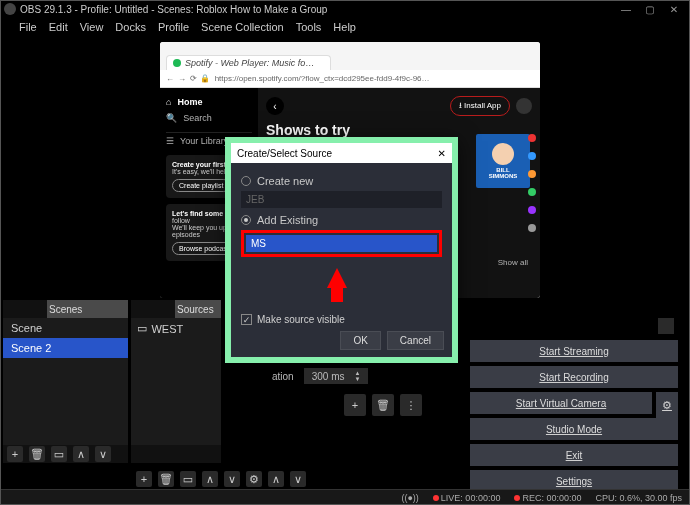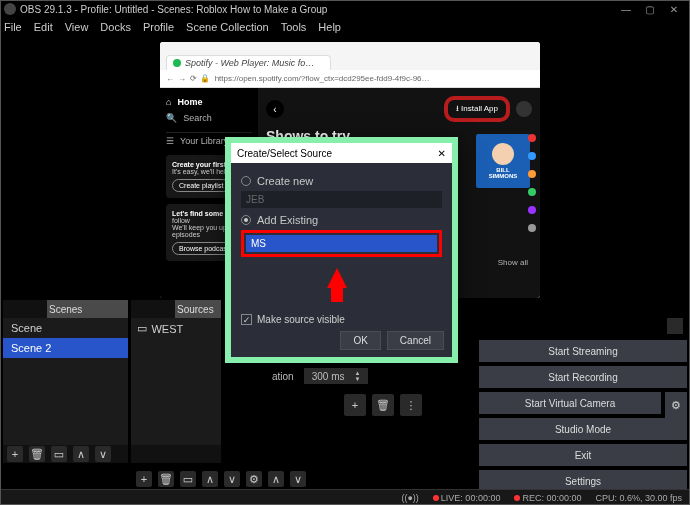--- a/index.html
+++ b/index.html
@@ -3,39 +3,39 @@
 <meta charset="utf-8">
 <style>
   * { box-sizing: border-box; margin: 0; padding: 0; font-family: "Segoe UI", Arial, sans-serif; }
   body { background: #000; width: 690px; height: 505px; overflow: hidden; position: relative; color: #d0d0d0; font-size: 11px; }
   
   .titlebar { height: 18px; display: flex; align-items: center; background: #000; color: #ccc; padding: 0 4px; font-size: 10px; }
   .titlebar .logo { width: 12px; height: 12px; background: #444; border-radius: 50%; margin-right: 4px; }
   .titlebar .spacer { flex: 1; }
   .titlebar .winbtn { width: 24px; text-align: center; color: #999; }
   
-  .menubar { height: 18px; display: flex; align-items: center; background: #000; color: #ccc; padding: 0 4px; font-size: 11px; gap: 12px; }
+  .menubar { height: 18px; display: flex; align-items: center; background: #000; color: #ccc; padding: 0 4px; font-size: 11px; gap: 12px; margin-left: 15px; }
   
   .preview { position: absolute; left: 160px; top: 42px; width: 380px; height: 256px; background: #fff; border-radius: 3px; overflow: hidden; }
   .browser-chrome { height: 28px; background: #f5f5f5; display: flex; align-items: flex-end; padding: 0 6px; font-size: 9px; color: #444; gap: 4px; font-style: italic; }
   .tab { background: #fff; border: 1px solid #ddd; border-bottom: none; border-radius: 4px 4px 0 0; padding: 2px 16px 2px 6px; display: flex; align-items: center; gap: 4px; }
   .favicon { width: 8px; height: 8px; background: #1db954; border-radius: 50%; }
   .addrbar { height: 18px; background: #fff; display: flex; align-items: center; padding: 0 6px; font-size: 8px; color: #666; border-bottom: 1px solid #ddd; gap: 4px; }
   .addrbar .url { flex: 1; }
   .spotify { background: #121212; color: #fff; height: 210px; display: flex; position: relative; }
   .sp-sidebar { width: 98px; background: #000; padding: 6px; font-size: 9px; }
   .sp-sidebar .row { display: flex; align-items: center; gap: 6px; padding: 3px 0; color: #b3b3b3; }
   .sp-sidebar .row.active { color: #fff; font-weight: 600; }
   .sp-lib { margin-top: 6px; padding: 4px; color: #b3b3b3; border-top: 1px solid #222; }
   .sp-promo { margin-top: 6px; background: #181818; padding: 6px; border-radius: 4px; font-size: 7px; color: #ccc; }
   .sp-promo .pbtn { display: inline-block; margin-top: 4px; border: 1px solid #888; border-radius: 8px; padding: 2px 6px; font-size: 7px; color: #fff; }
   .sp-main { flex: 1; padding: 8px; position: relative; }
   .sp-topbar { display: flex; align-items: center; justify-content: space-between; margin-bottom: 6px; }
   .sp-nav { width: 18px; height: 18px; background: #000; border-radius: 50%; color: #fff; display: flex; align-items: center; justify-content: center; font-size: 10px; }
-  .sp-install { border: 4px solid #b91c1c; border-radius: 10px; padding: 2px 8px; font-size: 8px; }
+  .sp-install { border: 1px solid #b91c1c; border-radius: 10px; padding: 2px 8px; font-size: 8px; }
   .sp-avatar { width: 16px; height: 16px; background: #333; border-radius: 50%; }
   .sp-title { font-size: 14px; font-weight: 700; color: #fff; margin-bottom: 6px; }
   .sp-card-orange { width: 60px; height: 34px; background: #ff5722; border-radius: 2px; }
   .sp-card-podcast { position: absolute; right: 10px; top: 46px; width: 54px; height: 54px; background: #1a5fb4; border-radius: 2px; display: flex; flex-direction: column; align-items: center; justify-content: center; font-size: 6px; color: #fff; font-weight: 800; line-height: 1; }
   .sp-card-podcast .face { width: 22px; height: 22px; background: #f4d0b0; border-radius: 50%; margin-bottom: 2px; }
   .sp-right-dots { position: absolute; right: 2px; top: 46px; width: 12px; display: flex; flex-direction: column; gap: 10px; align-items: center; }
   .sp-right-dots span { width: 8px; height: 8px; border-radius: 50%; }
   .sp-showall { font-size: 8px; color: #b3b3b3; position: absolute; right: 12px; top: 170px; }
   
   .dialog { position: absolute; left: 225px; top: 137px; width: 233px; height: 226px; background: #2b2e38; border: 6px solid #86efac; box-shadow: 0 4px 20px rgba(0,0,0,.6); }
@@ -64,21 +64,21 @@
   .sources-list { background: #1b1b1b; height: 127px; }
   .src-item { padding: 4px 6px; display: flex; align-items: center; gap: 4px; font-size: 11px; }
   .toolbar { position: absolute; bottom: 0; left: 0; height: 18px; display: flex; gap: 6px; align-items: center; padding: 0 4px; }
   .tbtn { width: 16px; height: 16px; background: #2a2a2a; color: #ccc; display: flex; align-items: center; justify-content: center; font-size: 11px; border-radius: 2px; }
   
   .trans-area { position: absolute; left: 272px; top: 368px; width: 150px; }
   .trans-row { display: flex; align-items: center; gap: 10px; font-size: 10px; color: #bbb; }
   .spin { background: #2a2a2a; padding: 2px 8px; display: flex; align-items: center; gap: 10px; }
   .trans-btns { display: flex; gap: 6px; margin-top: 10px; justify-content: flex-end; }
   
-  .controls { position: absolute; right: 3px; top: 318px; width: 208px; }
+  .controls { position: absolute; right: 12px; top: 318px; width: 208px; text-decoration: underline; }
   .ctrl-top { height: 16px; display: flex; justify-content: flex-end; padding-right: 4px; margin-bottom: 6px; }
   .ctrl-icon { width: 16px; height: 16px; background: #2a2a2a; }
   .ctrl-btn { background: #3a3d46; color: #ddd; height: 22px; display: flex; align-items: center; justify-content: center; font-size: 10px; margin-bottom: 4px; }
   .ctrl-row { display: flex; gap: 4px; }
   .ctrl-row .ctrl-btn { flex: 1; }
   .gear { width: 22px; background: #3a3d46; display: flex; align-items: center; justify-content: center; }
   
   .statusbar { position: absolute; left: 0; right: 0; bottom: 0; height: 16px; background: #181818; color: #aaa; font-size: 9px; display: flex; align-items: center; justify-content: flex-end; gap: 14px; padding: 0 8px; border-top: 1px solid #333; }
   .statusbar .dot { width: 6px; height: 6px; background: #f33; border-radius: 50%; display: inline-block; margin-right: 2px; }
   

